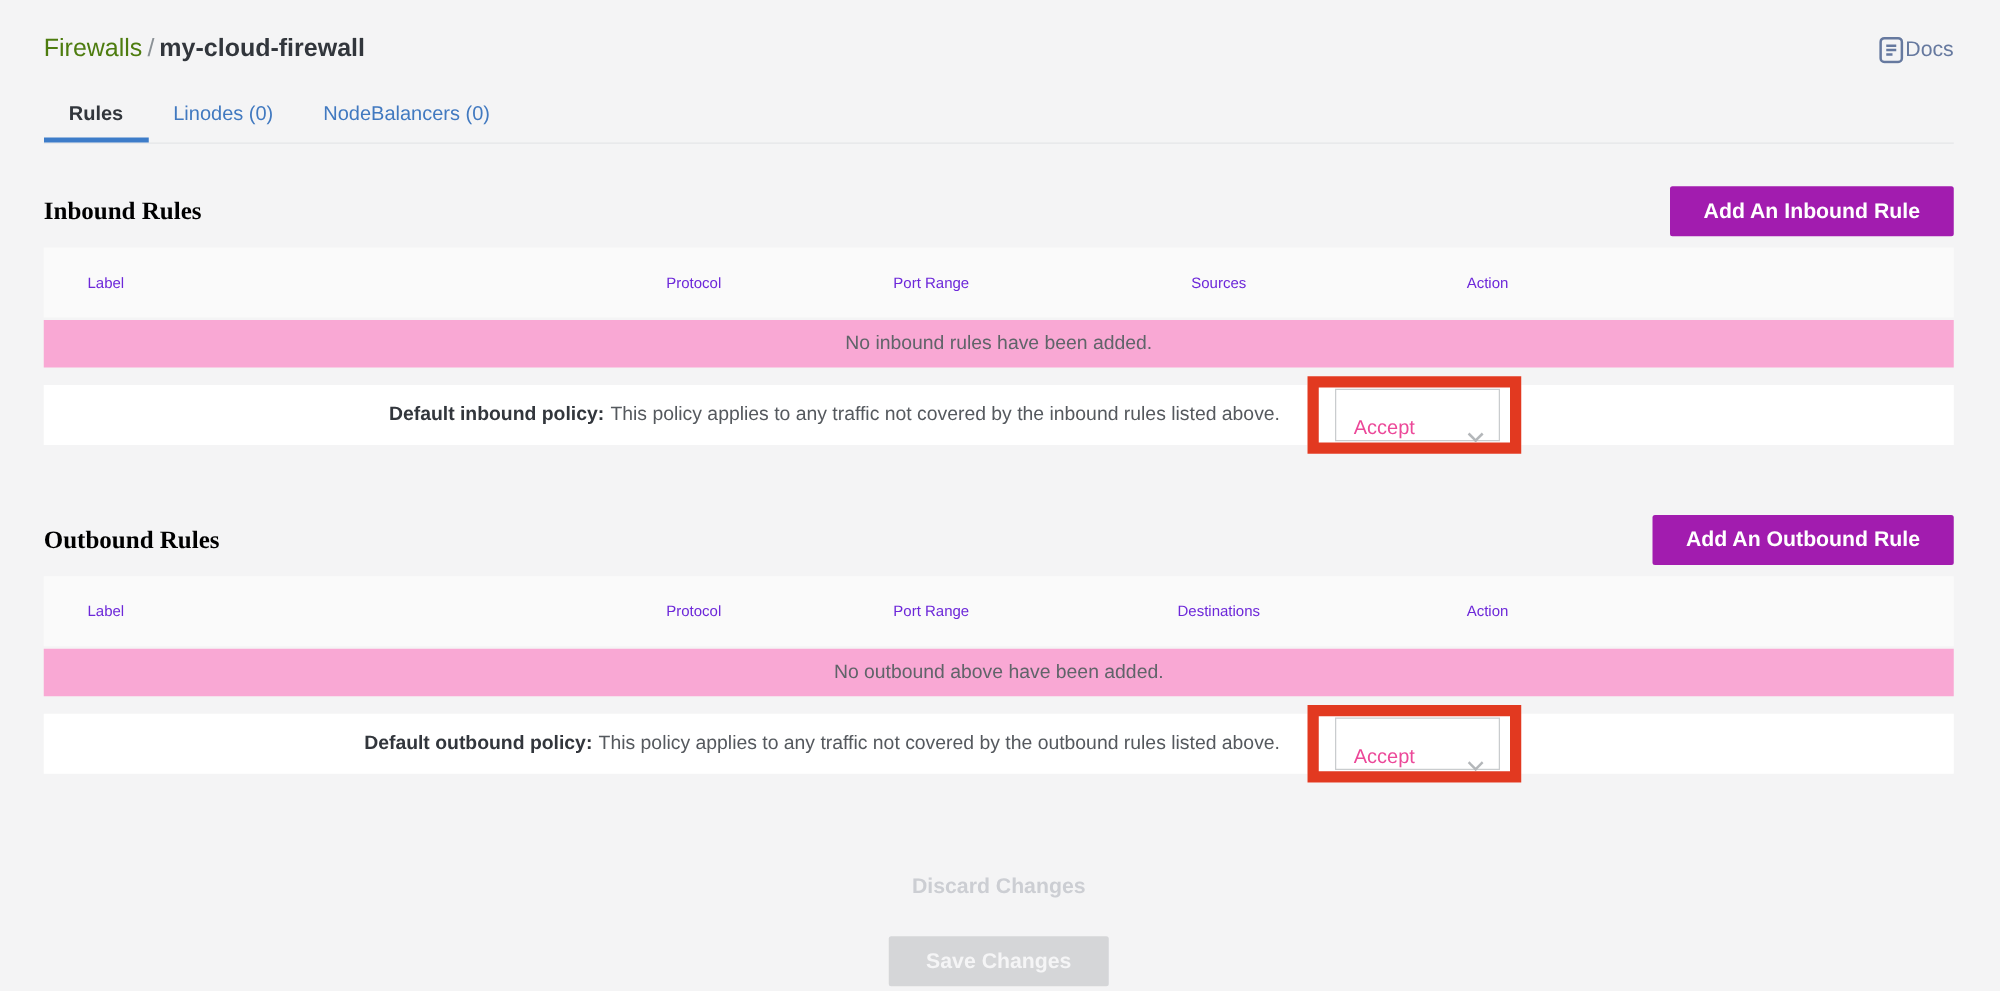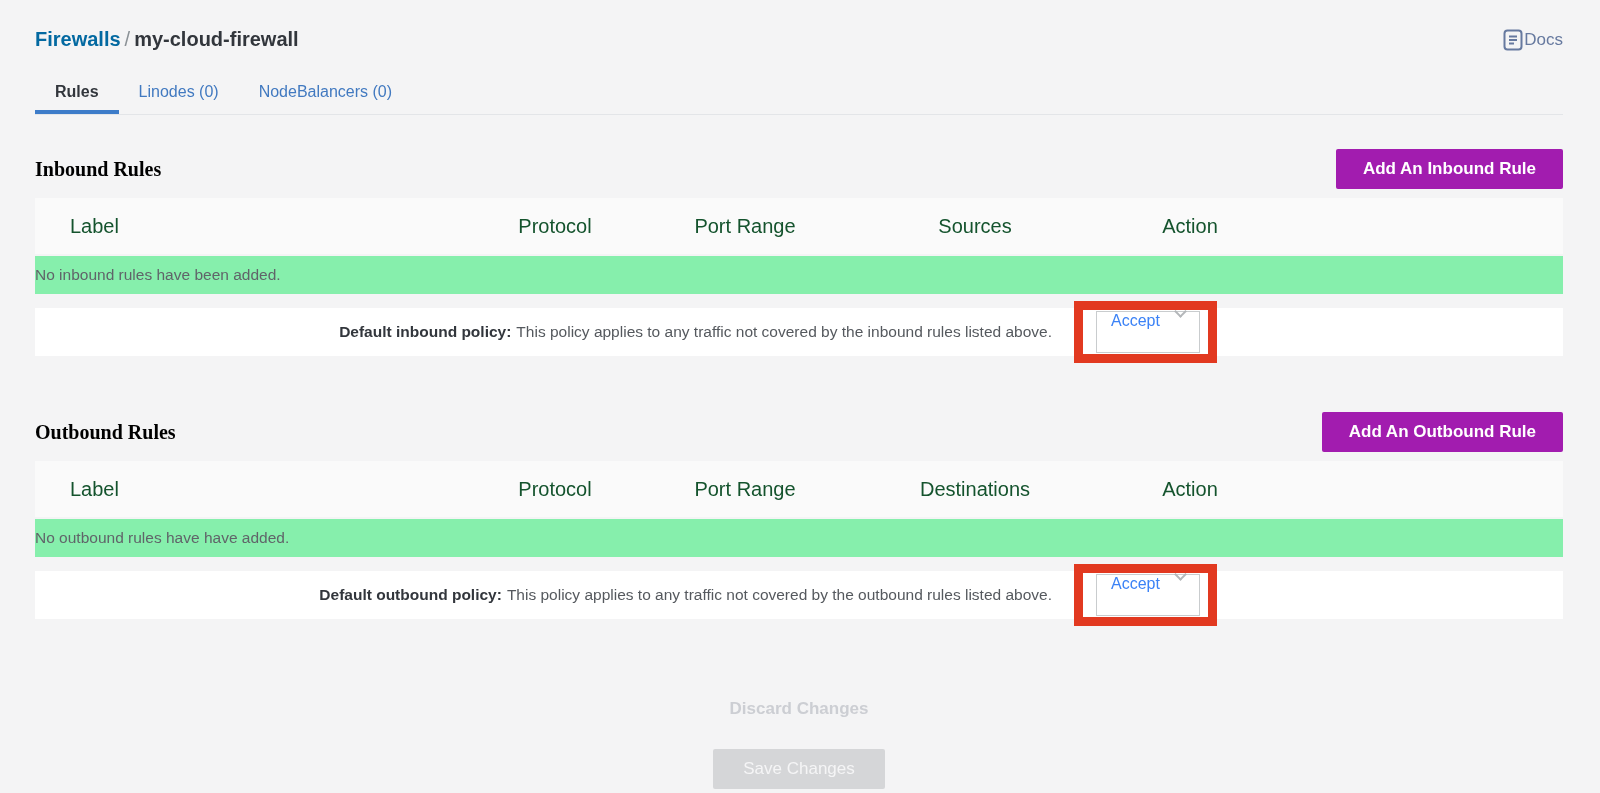--- a/index.html
+++ b/index.html
@@ -8,21 +8,21 @@
     background:#f4f4f5;
     font-family:"Liberation Sans","DejaVu Sans",sans-serif;
     color:#32363c;
     overflow:hidden;
   }
   .container { padding:28px 37px 0 35px; }
 
   
   .topbar { display:flex; justify-content:space-between; align-items:center; }
   .breadcrumb { font-size:20px; }
-  .crumb-section { color:#0369a1; font-weight:700; }
+  .crumb-section { color:#4d7c0f; font-weight:400; }
   .crumb-sep { color:#8b9196; padding:0 4px; }
   .crumb-current { color:#32363c; font-weight:700; }
   .docs-link { display:flex; align-items:center; gap:0; color:#66799f; font-size:17px; cursor:pointer; }
   .docs-icon svg { display:block; }
 
   
   .tabs { display:flex; margin-top:22px; border-bottom:1px solid #e3e5e8; }
   .tab { padding:10px 20px 13px; font-size:16px; color:#4179c0; cursor:pointer;text-align:right; }
   .tab.active { color:#32363c; font-weight:700; box-shadow:inset 0 -4px 0 #3d7cc9; }
 
@@ -36,68 +36,68 @@
     height:40px; padding:0 27px; cursor:pointer;
   }
 
   
   .table { margin-top:9px; }
   .grid-row {
     display:grid;
     grid-template-columns:430px 180px 200px 260px 170px 1fr;
     align-items:center;
   }
-  .thead { background:#fafafa; height:56px; color:#14532d; font-size:20px; }
+  .thead { background:#fafafa; height:56px; color:#6d28d9; font-size:12px; }
   .thead .cell { text-align:center; }
   .thead .cell.label-col { text-align:left; padding-left:35px; }
   .empty-row {
-    background:#86efac; height:38px; margin-top:2px;
-    display:flex; align-items:center; 
+    background:#f9a8d4; height:38px; margin-top:2px;
+    display:flex; align-items:center; justify-content:center;
     color:#606469; font-size:15.5px;
   }
   .policy-row {
     background:#fff; height:48px; margin-top:14px;
     display:flex; align-items:center; justify-content:flex-end;
     font-size:15.5px; color:#55595e;
   }
   .policy-label { font-weight:700; color:#32363c; }
   .policy-text { margin-left:5px; }
 
   
   .highlight-box {
     border:9px solid #e23920;
     padding:1px 8px 1px 13px;
     margin:-7px 346px -7px 22px;
     background:#fff;
     position:relative; z-index:2;
   }
   .policy-select {
-    width:104px; height:42px; background:#fff;
+    width:132px; height:42px; background:#fff;
     border:1px solid #c9ccce;
-    display:flex; align-items:flex-start; justify-content:space-between;
-    padding:0 14px; font-size:16px; color:#3b82f6; cursor:pointer;
+    display:flex; align-items:flex-end; justify-content:space-between;
+    padding:0 14px; font-size:16px; color:#ec4899; cursor:pointer;
   }
   .chevron {
     width:9px; height:9px;
     border-right:2px solid #b4b7ba; border-bottom:2px solid #b4b7ba;
     transform:rotate(45deg); margin-top:-5px;
   }
 
   
   .footer-actions {
     display:flex; justify-content:flex-end; align-items:center;
     gap:30px; margin-top:80px;flex-direction:column;
   }
   .btn-discard {
     background:none; border:none; font-family:inherit;
     color:#ccced3; font-size:17px; font-weight:600; cursor:default; padding:0 12px;
   }
   .btn-save-disabled {
     background:#d5d6d8; color:#f5f5f6; border:none; border-radius:2px;
-    font-family:inherit; font-size:17px; font-weight:400;
+    font-family:inherit; font-size:17px; font-weight:700;
     height:40px; padding:0 30px; cursor:default;
   }
 </style>
 </head>
 <body>
 
 <div class="container">
 
   <div class="topbar">
     <div class="breadcrumb">
@@ -159,21 +159,21 @@
   <div class="table">
     <div class="grid-row thead">
       <div class="cell label-col">Label</div>
       <div class="cell">Protocol</div>
       <div class="cell">Port Range</div>
       <div class="cell">Destinations</div>
       <div class="cell">Action</div>
       <div class="cell"></div>
     </div>
     <div class="empty-row">
-      <span>No outbound rules have have added.</span>
+      <span>No outbound above have been added.</span>
     </div>
     <div class="policy-row">
       <span class="policy-label">Default outbound policy:</span>
       <span class="policy-text">This policy applies to any traffic not covered by the outbound rules listed above.</span>
       <span class="highlight-box">
         <span class="policy-select">
           <span>Accept</span>
           <span class="chevron"></span>
         </span>
       </span>

